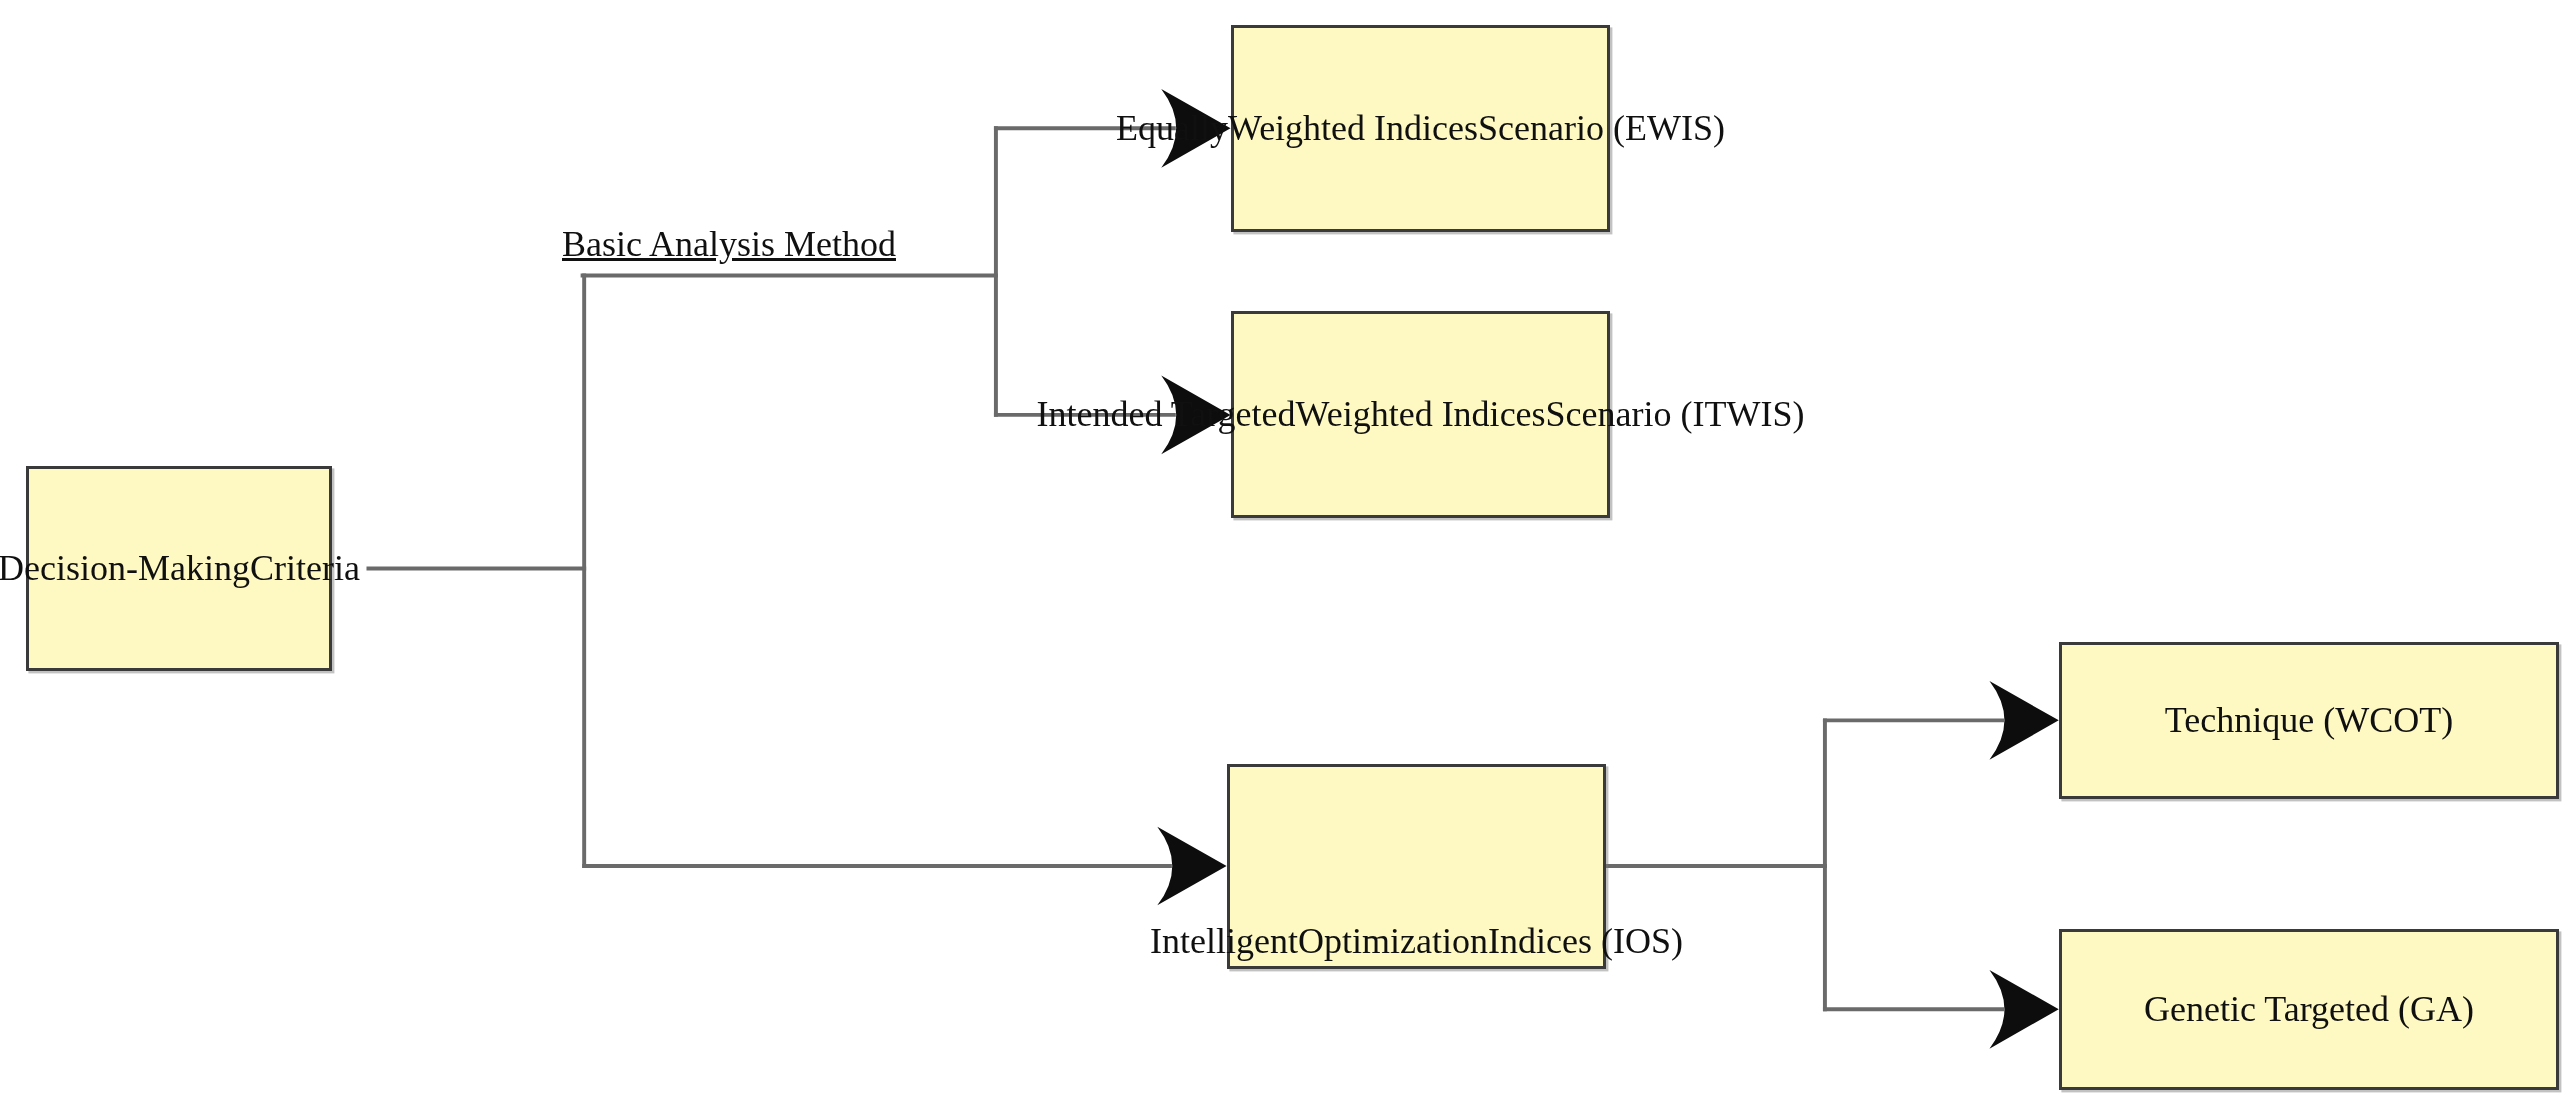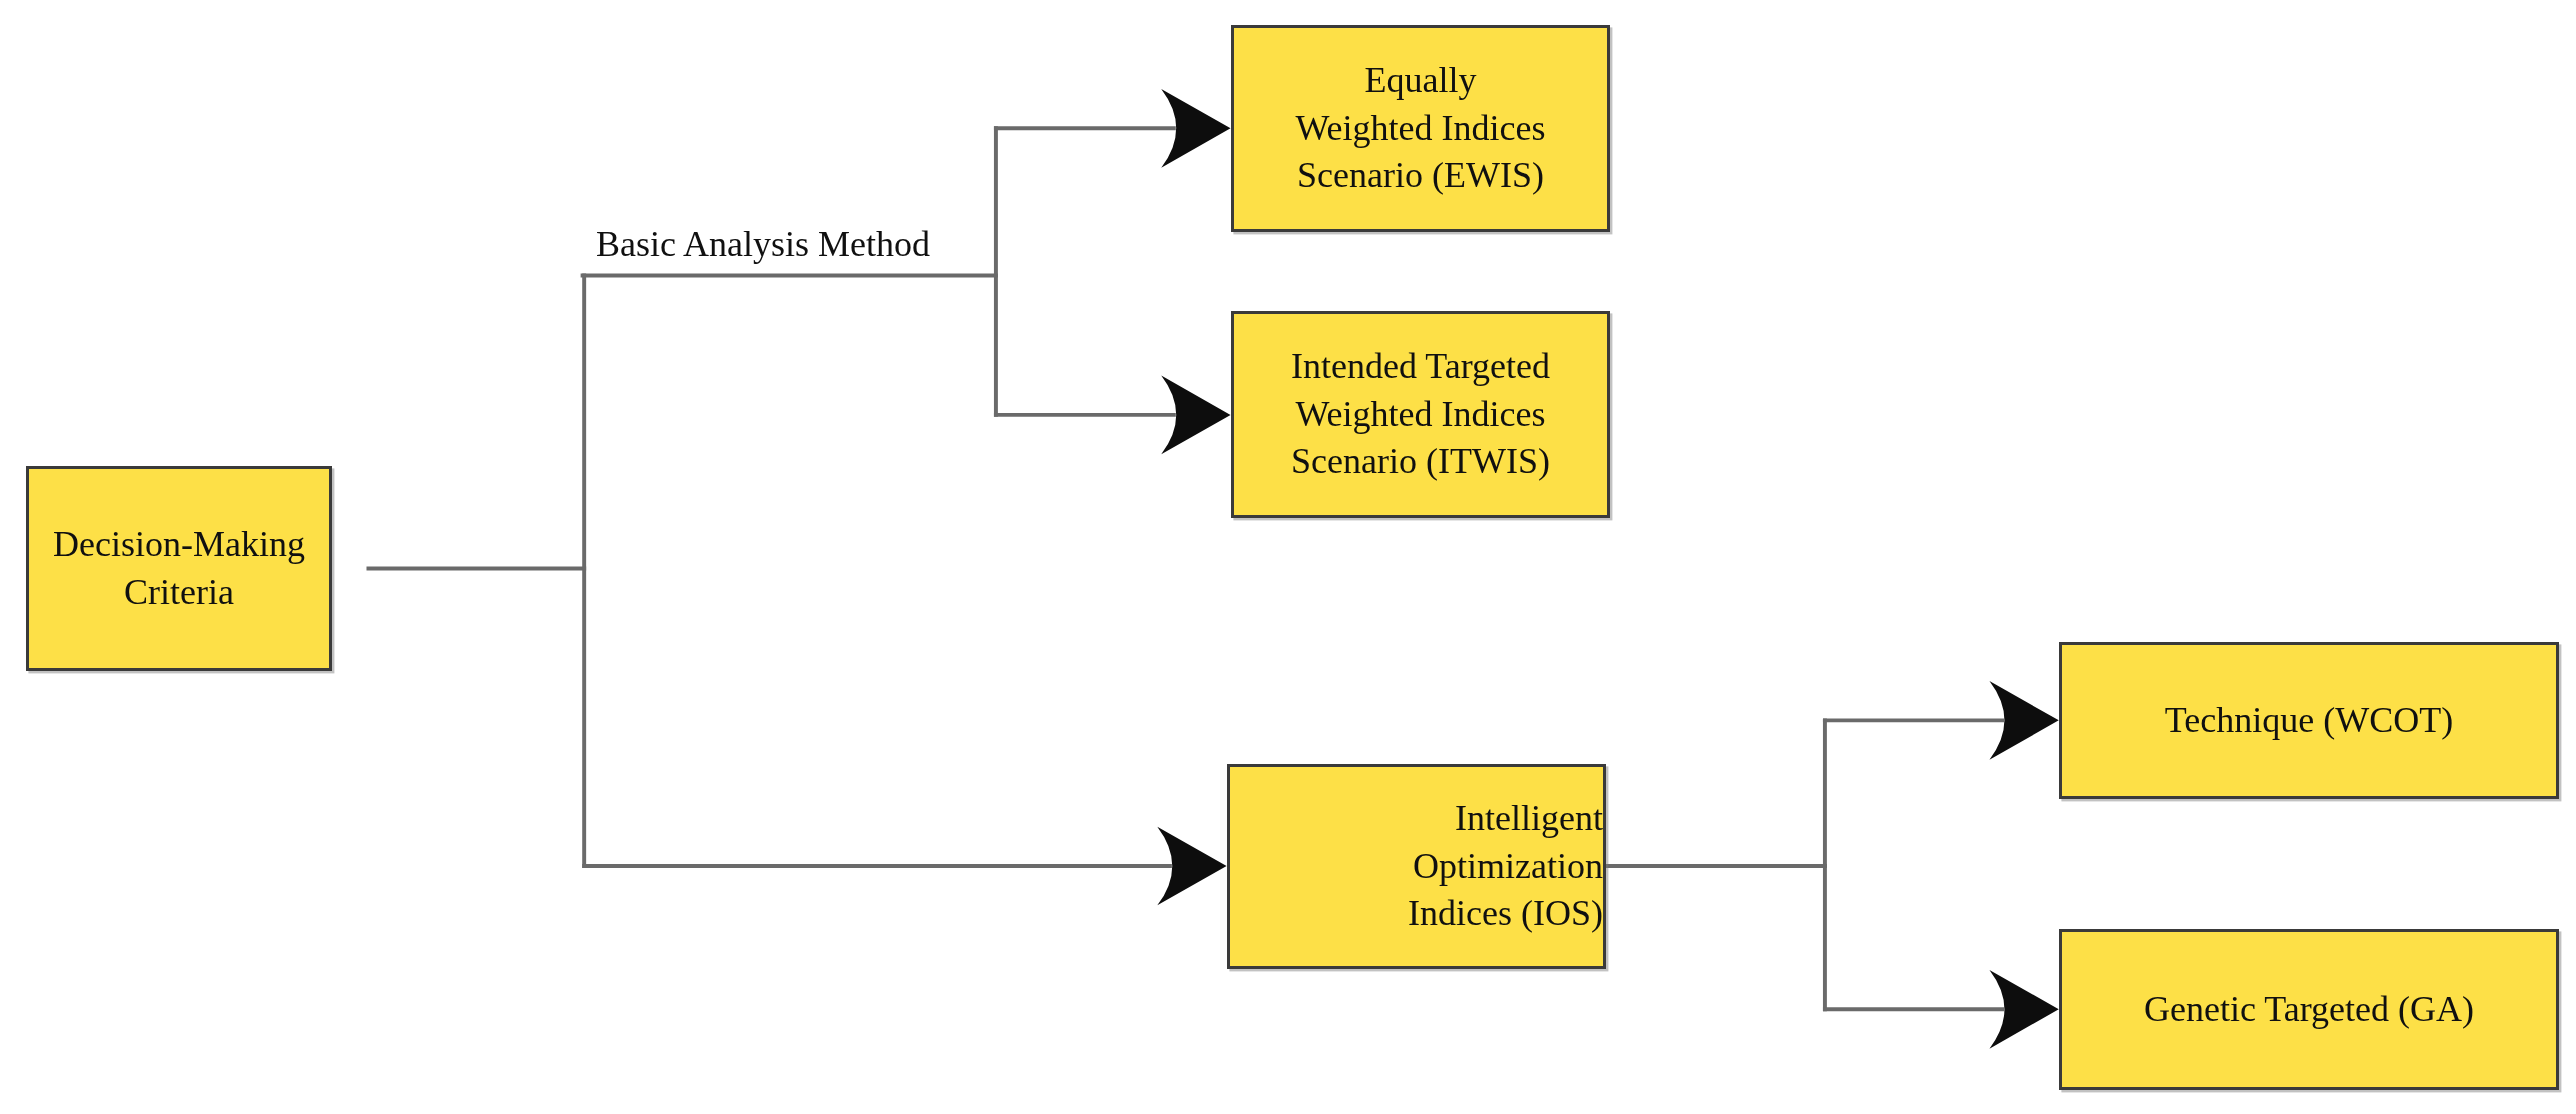--- a/index.html
+++ b/index.html
@@ -35,23 +35,22 @@
   }
   .arrowhead {
     fill: var(--arrowhead, #0d0d0d);
     stroke: none;
   }
   .node {
     position: absolute;
     box-sizing: border-box;
     border: 3.1px solid var(--box-border, #3a3a3a);
     box-shadow: 2.4px 2.4px 0 rgba(120,120,120,0.45);
-    background: #fde047;
+    background: #fef9c3;
     display: flex;
-    flex-direction: column;
     align-items: center;
     justify-content: center;
     text-align: center;
     color: var(--text, #101010);
     font-size: 36px;
     line-height: 1.32;
   }
   .node .line {
     display: block;
     white-space: nowrap;
@@ -90,21 +89,21 @@
     <path class="arrowhead" d="M1558 1100 L1470 1050 Q1508 1100 1470 1150 Z"></path>
     <path class="arrowhead" d="M2615 915 L2527 865 Q2565 915 2527 965 Z"></path>
     <path class="arrowhead" d="M2615 1282 L2527 1232 Q2565 1282 2527 1332 Z"></path>
   </svg>
 
   <div class="node" style="left:26px; top:466px; width:306px; height:205px;">
     <span class="line">Decision-Making</span>
     <span class="line">Criteria</span>
   </div>
 
-  <div class="branch-label" style="left:596px; top:224px;">Basic Analysis Method</div>
+  <div class="branch-label" style="left:562px; top:224px;text-decoration:underline;">Basic Analysis Method</div>
 
   <div class="node" style="left:1231px; top:25px; width:379px; height:207px;">
     <span class="line">Equally</span>
     <span class="line">Weighted Indices</span>
     <span class="line">Scenario (EWIS)</span>
   </div>
 
   <div class="node" style="left:1231px; top:311px; width:379px; height:207px;">
     <span class="line">Intended Targeted</span>
     <span class="line">Weighted Indices</span>

